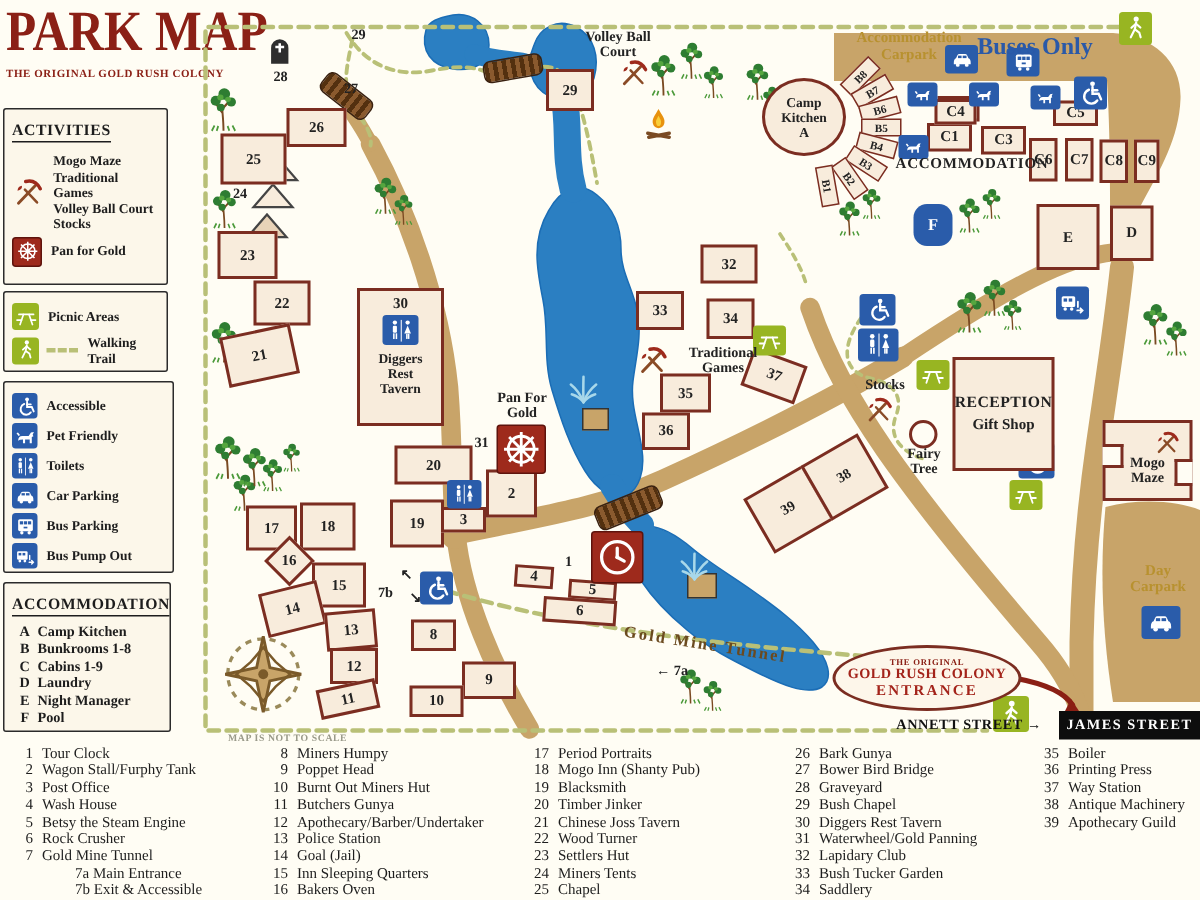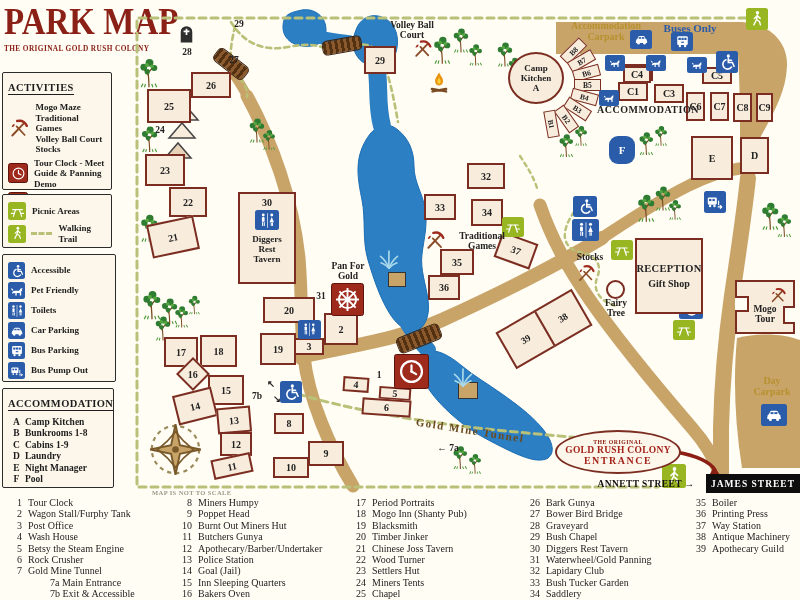--- a/index.html
+++ b/index.html
@@ -31,21 +31,21 @@
   .box.plat{background:#c8a469;border:1.8px solid #333;}
   .wedge{position:absolute;width:27px;height:12px;background:#f8ecdc;border:1.5px solid #7b2d21;
        box-sizing:border-box;display:flex;align-items:center;justify-content:center;
        font-weight:bold;font-size:7.5px;color:#222;z-index:3;}
   .mtile{position:absolute;z-index:3;}
   .tree{position:absolute;z-index:2;}
   .lbl{position:absolute;z-index:5;font-weight:bold;text-align:center;white-space:pre-line;
        line-height:1.08;transform:translate(-50%,0);}
   .lbl.name{font-size:9.5px;color:#222;}
   .lbl.gold{font-size:10px;color:#b8912f;}
-  .lbl.blueb{font-size:11px;color:#2a59a8;}
+  .lbl.blueb{font-size:16px;color:#2a59a8;}
   .lbl.caps{font-size:10px;color:#222;letter-spacing:.5px;}
   .lbl.num{font-size:9.5px;color:#222;}
   .lbl.tunnel{font-size:11px;color:#6b4a1f;letter-spacing:1.5px;}
   .lbl.street{font-size:9.5px;color:#111;letter-spacing:.4px;}
   .bridge{position:absolute;z-index:2;border-radius:5px;border:1px solid #3a2110;
        background:repeating-linear-gradient(90deg,#53300f 0 3px,#8a5a2e 3px 6px);}
   
   .bld{position:absolute;background:#f8ecdc;border:2px solid #7b2d21;box-sizing:border-box;z-index:3;
        display:flex;flex-direction:column;align-items:center;justify-content:center;text-align:center;}
   #camp{border-radius:50%;font-weight:bold;font-size:9px;line-height:10px;color:#222;white-space:pre-line;}
@@ -283,29 +283,20 @@
           <use href="#sym-pick"></use>
         </svg>
         <span class="txt">Mogo Maze
 Traditional Games
 Volley Ball Court
 Stocks</span>
       </div>
       <div class="srow">
         <div class="tile bgr" style="width: 18px; height: 18px;">
           <svg class="ic" width="15" height="15" viewBox="0 0 20 20">
-            <use href="#sym-clock"></use>
-          </svg>
-        </div>
-        <span class="txt">Tour Clock - Meet
-Guide &amp; Panning Demo</span>
-      </div>
-      <div class="srow">
-        <div class="tile bgr" style="width: 18px; height: 18px;">
-          <svg class="ic" width="15" height="15" viewBox="0 0 20 20">
             <use href="#sym-wheel"></use>
           </svg>
         </div>
         <span class="txt">Pan for Gold</span>
       </div>
     </div>
 </div>
 
 <div id="p-trail" class="pane" style="left:2px;top:194px;width:110px;height:54px;">
   <div class="srow">
@@ -875,21 +866,21 @@
   <span class="l1">RECEPTION</span>
   <span class="l2">Gift Shop</span>
 </div>
 <div id="maze" class="bld" style="left:735px;top:280px;width:60px;height:54px;">
   <span class="notch" style="left:-2px;top:14px;width:12px;height:12px;border-left:none;"></span>
   <span class="notch" style="right:-2px;bottom:8px;width:10px;height:14px;border-right:none;"></span>
   <svg class="ic" width="18" height="18" viewBox="0 0 20 20" style="position:absolute;right:6px;top:4px;">
       <use href="#sym-pick"></use>
     </svg>
   <span style="margin-top:14px;white-space:pre-line;">Mogo
-Tour</span>
+Maze</span>
 </div>
 <div id="pool" class="bld" style="left:609px;top:136px;width:26px;height:28px;">F</div>
 <div id="combo" class="bld" style="left:500px;top:308px;width:88px;height:42px;transform:rotate(-30deg);">
   <span class="cell" style="left:0;top:0;width:46px;height:42px;">39</span>
   <span class="cell" style="left:44px;top:0;width:44px;height:42px;">38</span>
 </div>
 <div id="fairy" class="abs" style="left:606px;top:280px;width:15px;height:15px;"></div>
 <div id="entrance" class="bld" style="left:555px;top:430px;width:126px;height:44px;">
   <span class="e1">THE ORIGINAL</span>
   <span class="e2">GOLD RUSH COLONY</span>

